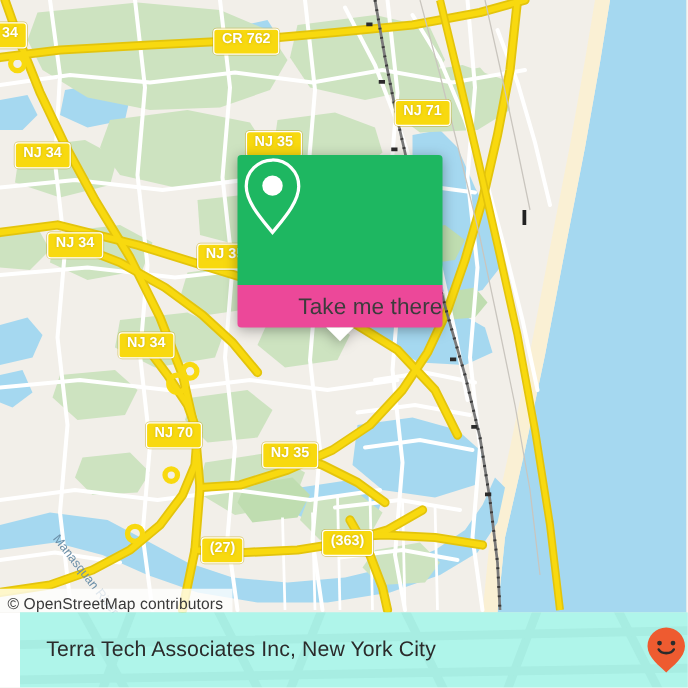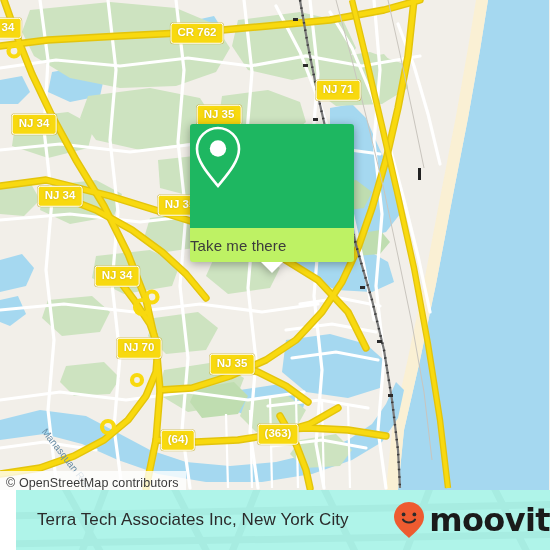--- a/index.html
+++ b/index.html
@@ -50,24 +50,24 @@
   .popup{
     position:absolute;left:190px;top:124px;width:164px;
     filter:drop-shadow(0 2px 5px rgba(0,0,0,.33));
   }
   .popup-head{
     height:104px;background:#1EB761;
     border-radius:3px 3px 0 0;
     display:flex;align-items:center;justify-content:center;
   }
   .popup-foot{
-    height:34px;background:#bef264;
+    height:34px;background:#ec4899;
     border-radius:0 0 3px 3px;
-    display:flex;align-items:center;justify-content:flex-start;
-    font-size:15px;color:#3c3c3c;letter-spacing:.1px;
+    display:flex;align-items:center;justify-content:flex-end;
+    font-size:18px;color:#3c3c3c;letter-spacing:.1px;
   }
   .popup-tail{
     position:absolute;left:50%;bottom:-11px;margin-left:-11px;
     width:0;height:0;
     border-left:11px solid transparent;
     border-right:11px solid transparent;
     border-top:11px solid #ffffff;
   }
 
   
@@ -264,21 +264,21 @@
     <div class="shield" style="left:8px;top:28px;">34</div>
     <div class="shield" style="left:197px;top:33px;">CR 762</div>
     <div class="shield" style="left:338px;top:90px;text-align:center;">NJ 71</div>
     <div class="shield" style="left:219px;top:115px;">NJ 35</div>
     <div class="shield" style="left:34px;top:124px;">NJ 34</div>
     <div class="shield" style="left:60px;top:196px;">NJ 34</div>
     <div class="shield" style="left:180px;top:205px;">NJ 35</div>
     <div class="shield" style="left:117px;top:276px;">NJ 34</div>
     <div class="shield" style="left:139px;top:348px;">NJ 70</div>
     <div class="shield" style="left:232px;top:364px;">NJ 35</div>
-    <div class="shield" style="left:178px;top:440px;">(64)</div>
+    <div class="shield" style="left:178px;top:440px;">(27)</div>
     <div class="shield" style="left:278px;top:434px;">(363)</div>
 
     <div class="popup">
       <div class="popup-head">
         <svg width="56" height="66" viewBox="0 0 56 66">
           <path d="M28 4 C16.4 4 7 13.4 7 25 C7 38 20 52 28 62 C36 52 49 38 49 25 C49 13.4 39.6 4 28 4 Z" fill="none" stroke="#ffffff" stroke-width="2.6"></path>
           <circle cx="28" cy="24.5" r="8.2" fill="#ffffff"></circle>
         </svg>
       </div>
       <div class="popup-foot">
@@ -312,17 +312,16 @@
       <span>Terra Tech Associates Inc, New York City</span>
     </div>
 
     <div class="brand">
       <svg width="34" height="40" viewBox="0 0 34 40">
         <path d="M17 2 C8.7 2 2 8.7 2 17 C2 26 12 33 17 38 C22 33 32 26 32 17 C32 8.7 25.3 2 17 2 Z" fill="#EE5B30"></path>
         <circle cx="11.6" cy="14.4" r="1.9" fill="#2b2b2b"></circle>
         <circle cx="22.4" cy="14.4" r="1.9" fill="#2b2b2b"></circle>
         <path d="M11 19.6 C13 23.4 21 23.4 23 19.6" fill="none" stroke="#2b2b2b" stroke-width="2.1" stroke-linecap="round"></path>
       </svg>
-      <span class="brand-word">moovit</span>
     </div>
   </div>
 
 </div>
 
 </body></html>

